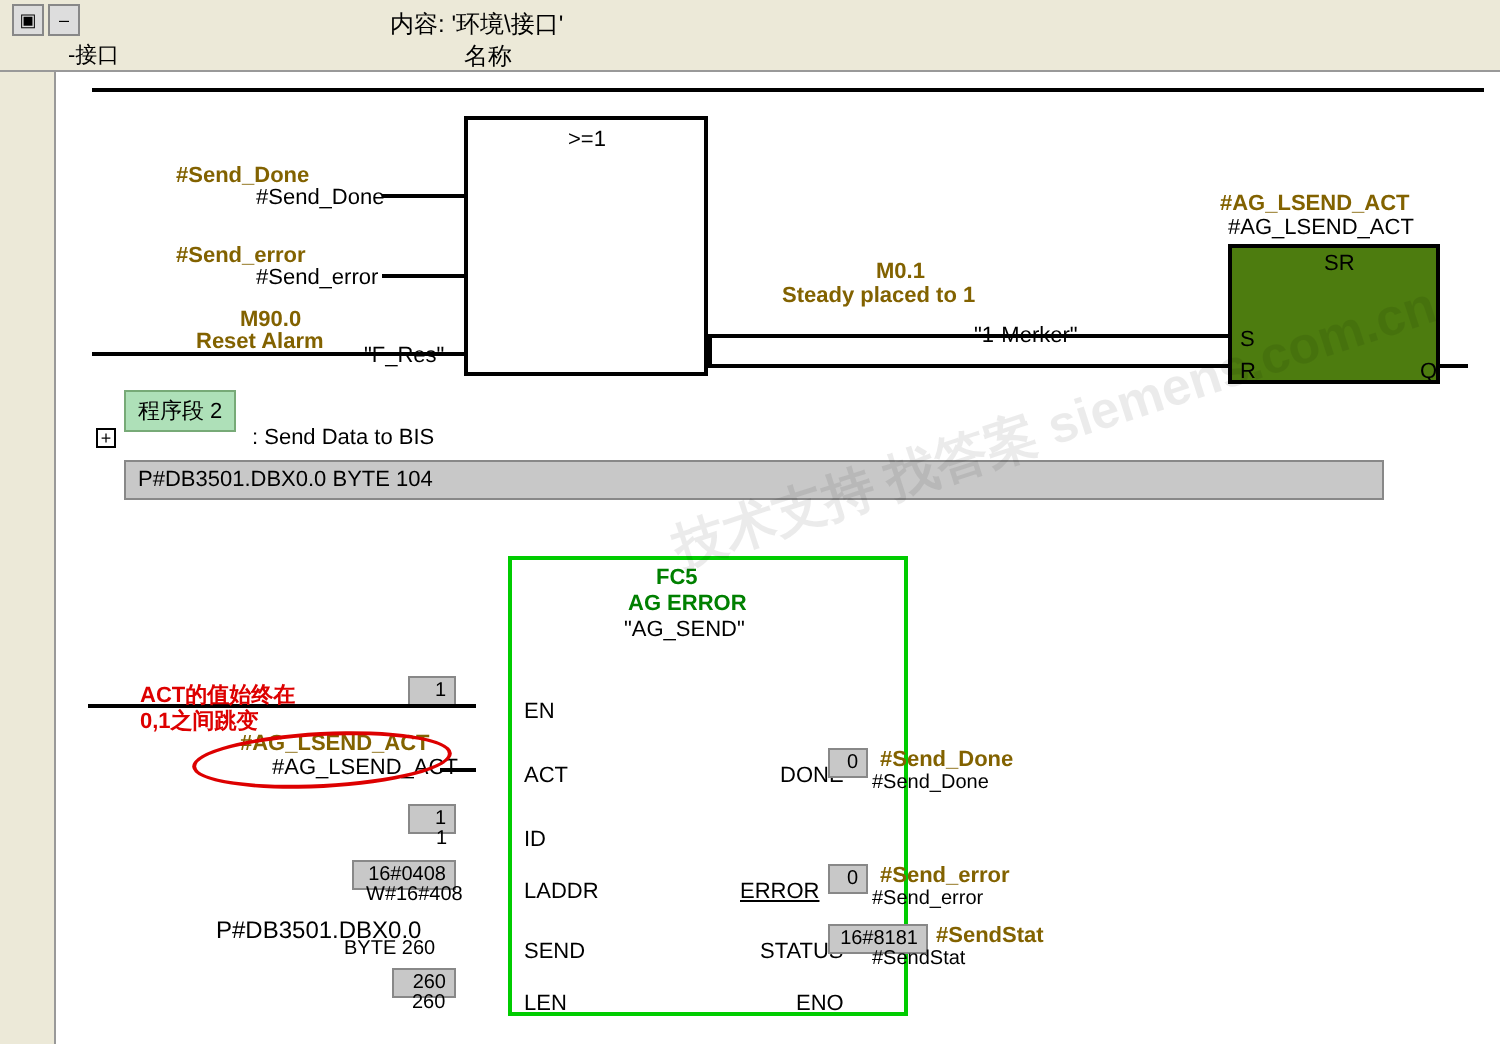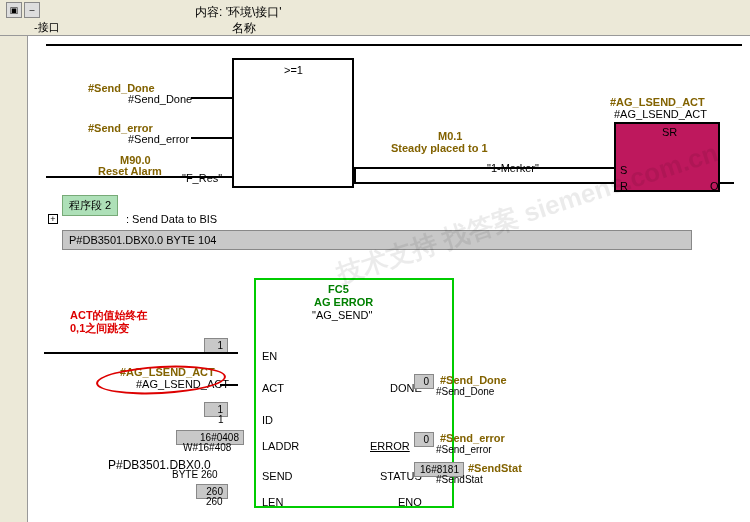--- a/index.html
+++ b/index.html
@@ -8,23 +8,23 @@
   .tb-label1 { position: absolute; left: 195px; top: 4px; font-size: 12px; }
   .tb-path { position: absolute; left: 34px; top: 20px; font-size: 11px; }
   .tb-label2 { position: absolute; left: 232px; top: 20px; font-size: 12px; }
   .tb-icons { position: absolute; left: 6px; top: 2px; display: flex; gap: 2px; }
   .tb-icon { width: 16px; height: 16px; border: 1px solid #888; background: #ddd; font-size: 9px; text-align: center; line-height: 14px; }
   .left-rail { position: absolute; left: 0; top: 36px; width: 28px; bottom: 0; background: #ece9d8; border-right: 1px solid #999; }
   .canvas { position: absolute; left: 28px; top: 36px; right: 0; bottom: 0; background: #fff; }
   .hr-bar { position: absolute; left: 18px; top: 8px; right: 8px; height: 2px; background: #000; }
   .lbl-gold { color: #826200; font-weight: bold; }
   .lbl-green { color: #008000; font-weight: bold; }
-  .lbl-red { color: #d00; font-weight: bold; }
+  .lbl-red { color: #d00; font-weight: bold; margin-top: 32px; }
   .block { position: absolute; border: 2px solid #000; background: #fff; }
-  .block-sr { position: absolute; border: 2px solid #000; background: #be185d; }
+  .block-sr { position: absolute; border: 2px solid #000; background: #4d7c0f; }
   .block-fc { position: absolute; border: 2px solid #0c0; background: #fff; }
   .wire-h { position: absolute; height: 2px; background: #000; }
   .wire-v { position: absolute; width: 2px; background: #000; }
   .pin-txt { position: absolute; font-size: 11px; }
   .greybox { position: absolute; background:#c8c8c8; border:1px solid #888; font-size:11px; padding:3px 6px; }
   .greybox-sm { position:absolute; background:#c8c8c8; border:1px solid #888; font-size:10px; padding:1px 4px; text-align:right; }
   .net-header { position:absolute; background:#ece9d8; border:1px solid #7a7; padding:2px 6px; font-size:11px; }
   .redring { position:absolute; border:2px solid #d00; border-radius:50%/50%; width:130px; height:28px; transform:rotate(-3deg); }
   .watermark { position:absolute; color:rgba(0,0,0,0.08); font-size:26px; font-weight:bold; transform:rotate(-18deg); pointer-events:none; }
 </style>
@@ -111,21 +111,21 @@
   <div class="pin-txt lbl-red" style="left:42px; top:285px;">0,1之间跳变</div>
 
   <div class="pin-txt lbl-gold" style="left:92px; top:330px;">#AG_LSEND_ACT</div>
   <div class="pin-txt" style="left:108px; top:342px;">#AG_LSEND_ACT</div>
   <div class="redring" style="left:68px; top:330px;"></div>
   <div class="wire-h" style="left:192px; top:348px; width:18px;"></div>
 
   <div class="greybox-sm" style="left:176px; top:366px; width:24px;">1</div>
   <div class="pin-txt" style="left:190px; top:378px; font-size:10px;">1</div>
 
-  <div class="greybox-sm" style="left:148px; top:394px; width:68px;">16#0408</div>
+  <div class="greybox-sm" style="left:148px; top:394px; width:52px;">16#0408</div>
   <div class="pin-txt" style="left:155px; top:406px; font-size:10px;">W#16#408</div>
 
   <div class="pin-txt" style="left:80px; top:422px; font-size:12px;">P#DB3501.DBX0.0</div>
   <div class="pin-txt" style="left:144px; top:433px; font-size:10px;">BYTE 260</div>
 
   <div class="greybox-sm" style="left:168px; top:448px; width:32px;">260</div>
   <div class="pin-txt" style="left:178px; top:460px; font-size:10px;">260</div>
 
   <div class="greybox-sm" style="left:386px; top:338px; width:20px;">0</div>
   <div class="pin-txt lbl-gold" style="left:412px; top:338px;">#Send_Done</div>

